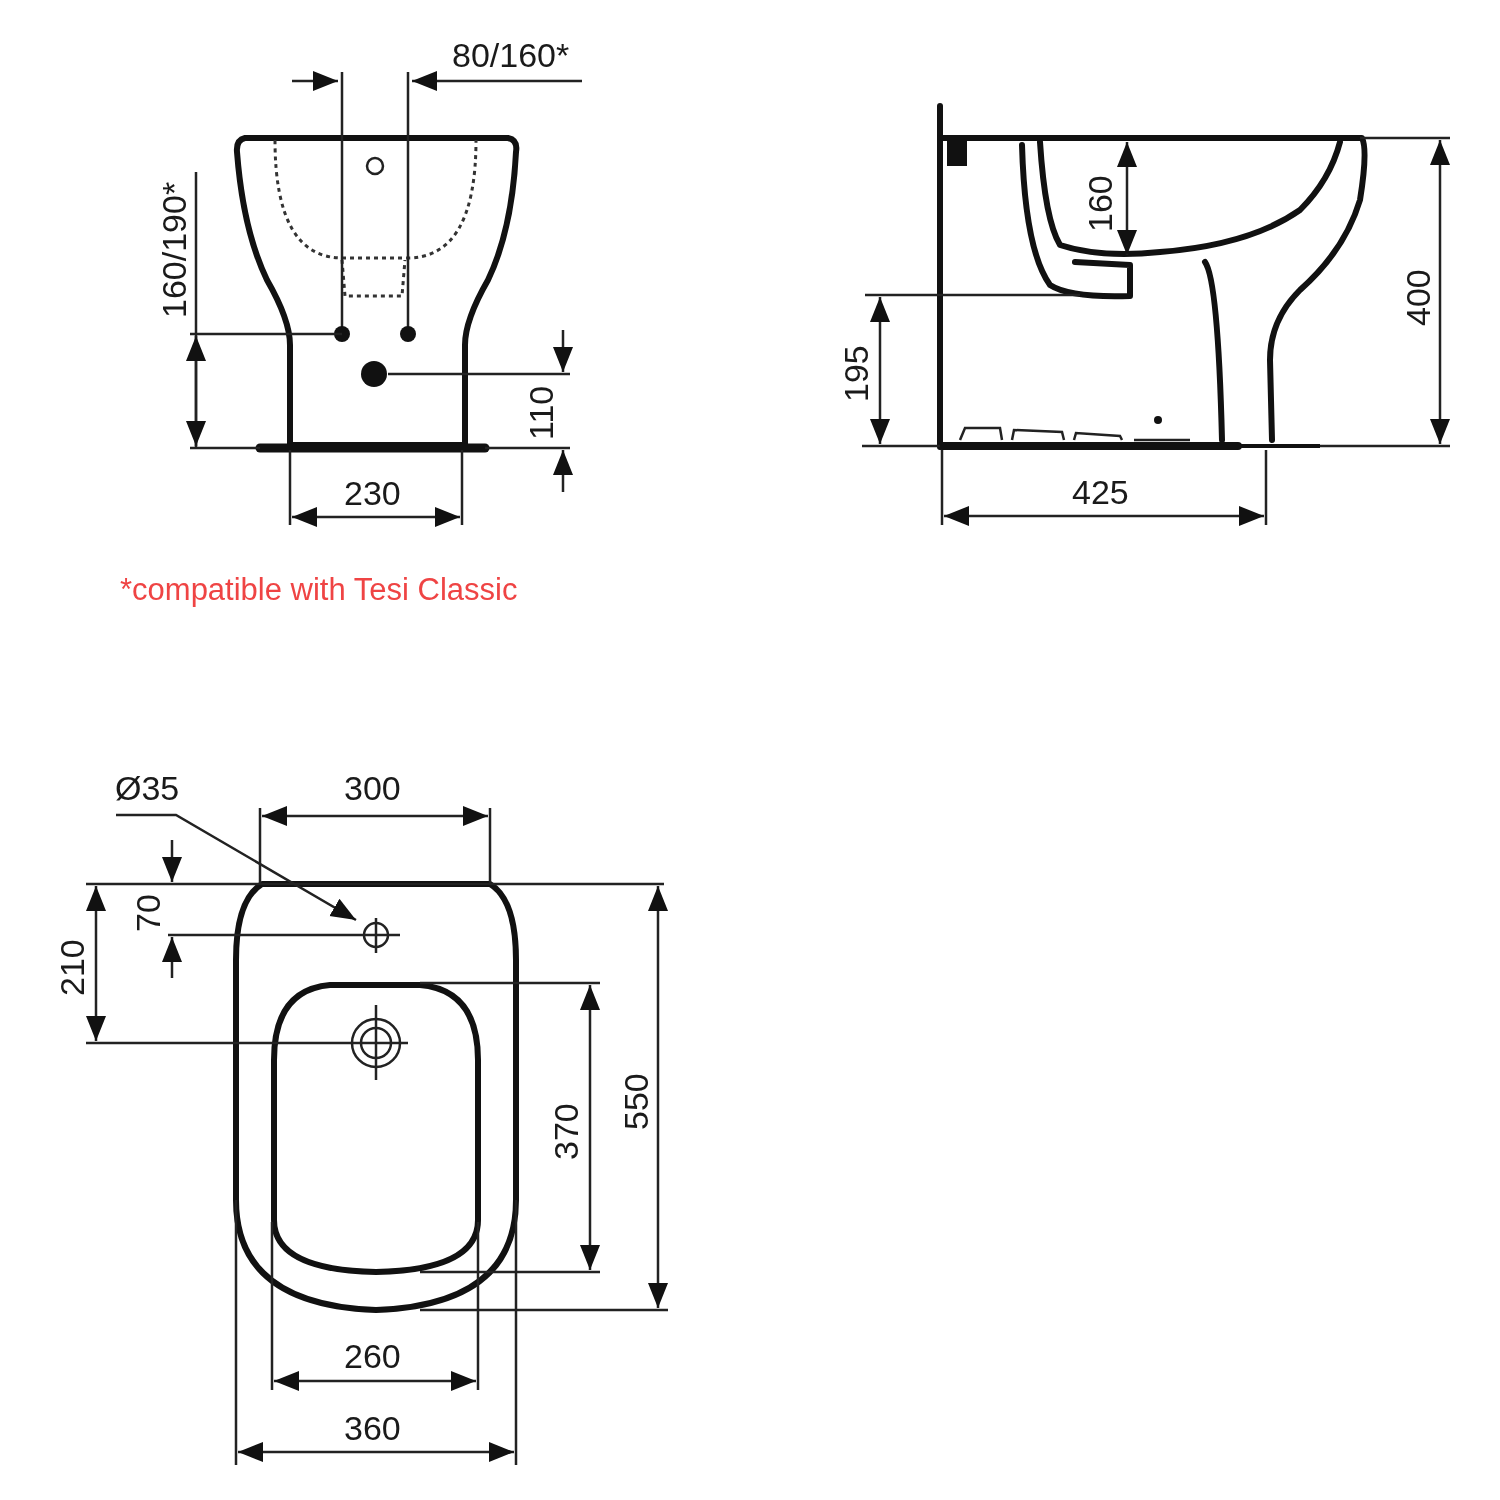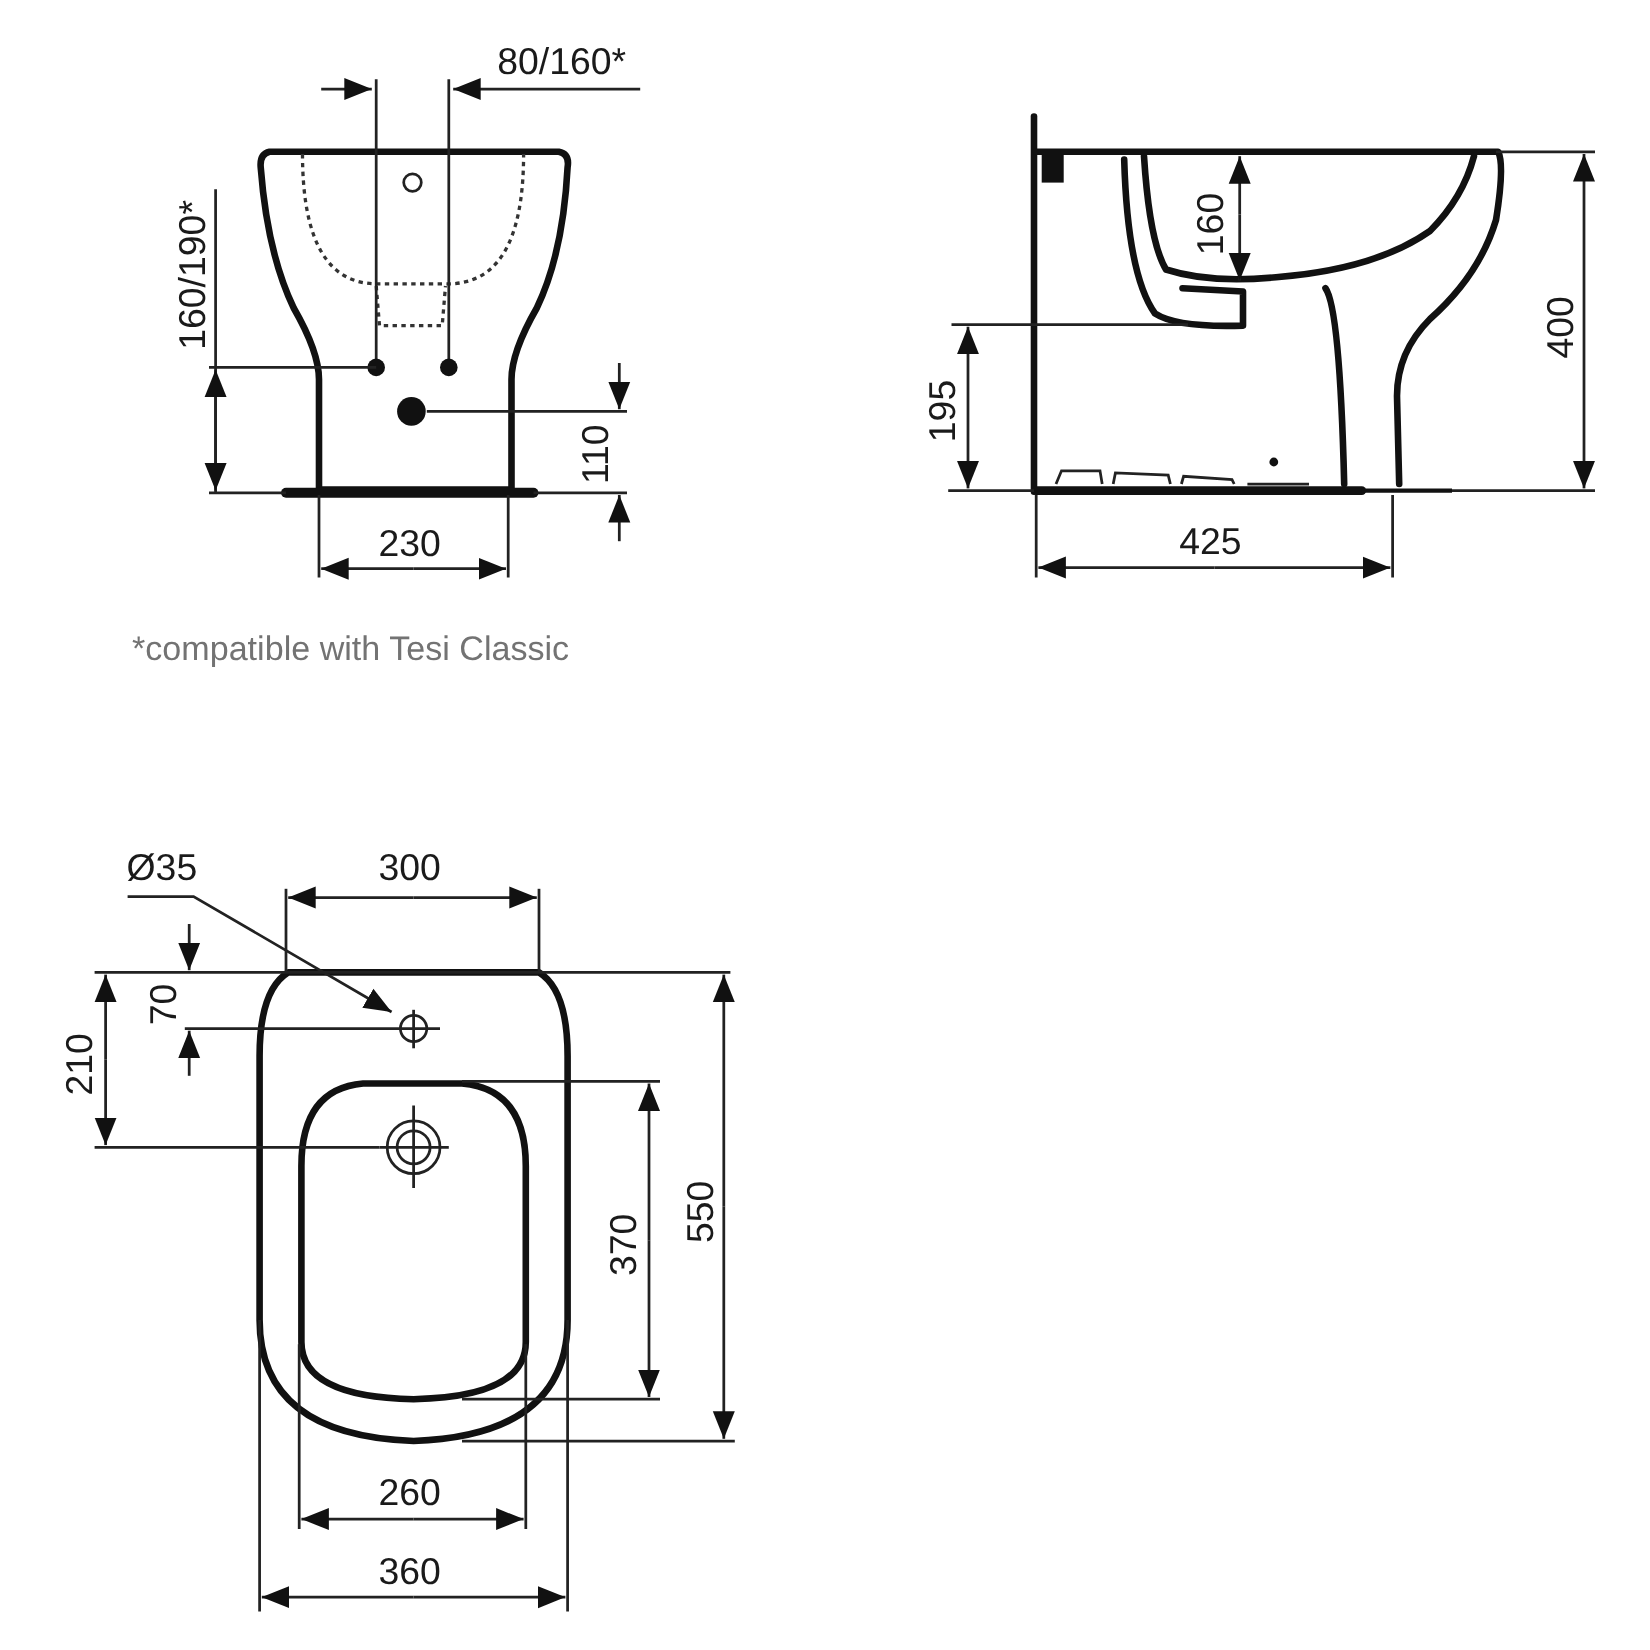--- a/index.html
+++ b/index.html
@@ -1,19 +1,19 @@
 <!DOCTYPE html>
 <html><head>
 <meta charset="utf-8">
 <style>
   html, body { margin:0; padding:0; background:#ffffff; }
   body { width:1500px; height:1500px; position:relative; overflow:hidden; font-family:"Liberation Sans", sans-serif; }
   svg { position:absolute; left:0; top:0; }
   .dim { font-family:"Liberation Sans", sans-serif; font-size:34px; fill:#1a1a1a; }
-  .note { position:absolute; left:120px; top:572px; font-size:31px; color:#737373; font-family:"Liberation Sans", sans-serif; }
+  .note { position:absolute; left:120px; top:572px; font-size:31px; color:#ef4444; font-family:"Liberation Sans", sans-serif; }
   .thick { stroke:#111; stroke-width:6; fill:none; stroke-linecap:round; stroke-linejoin:round; }
   .thin { stroke:#222; stroke-width:2.5; fill:none; }
   .dash { stroke:#333; stroke-width:3; fill:none; stroke-dasharray:4 4; }
 </style>
 </head>
 <body>
 
 <svg width="1500" height="1500" viewBox="0 0 1500 1500">
   <defs>
     <marker id="arr" viewBox="0 0 10 10" refX="10" refY="5" markerWidth="10" markerHeight="10" orient="auto-start-reverse">

